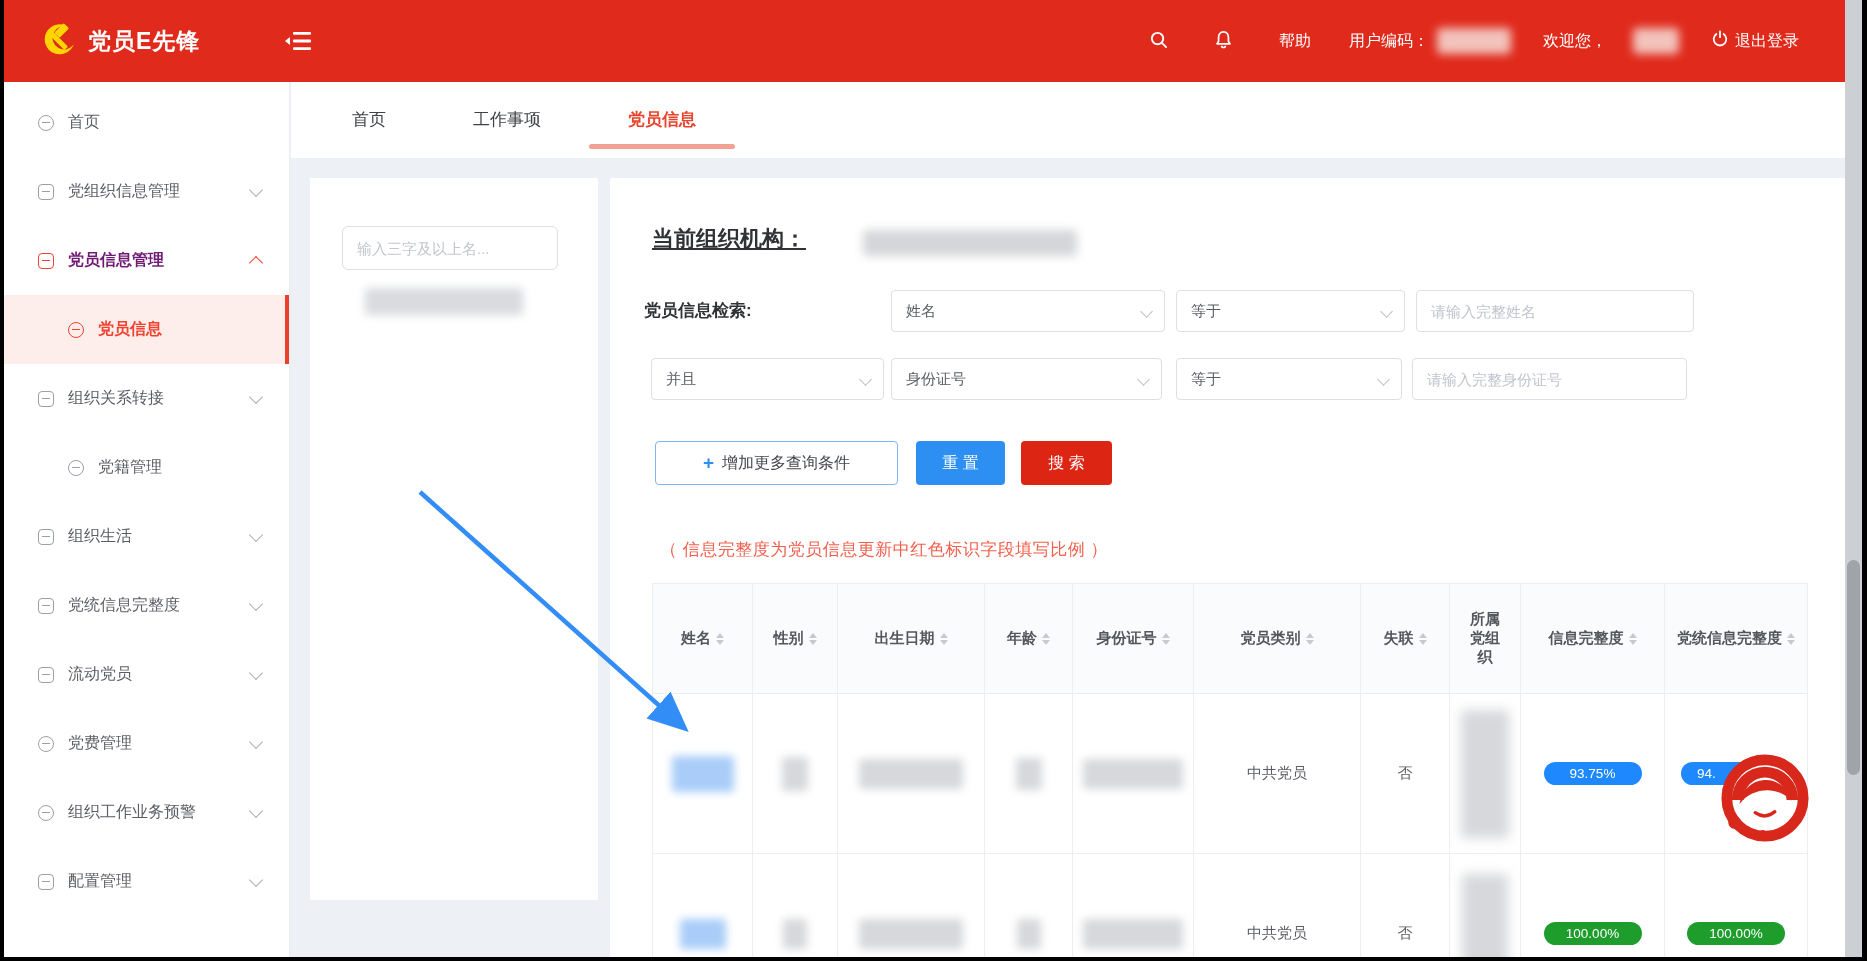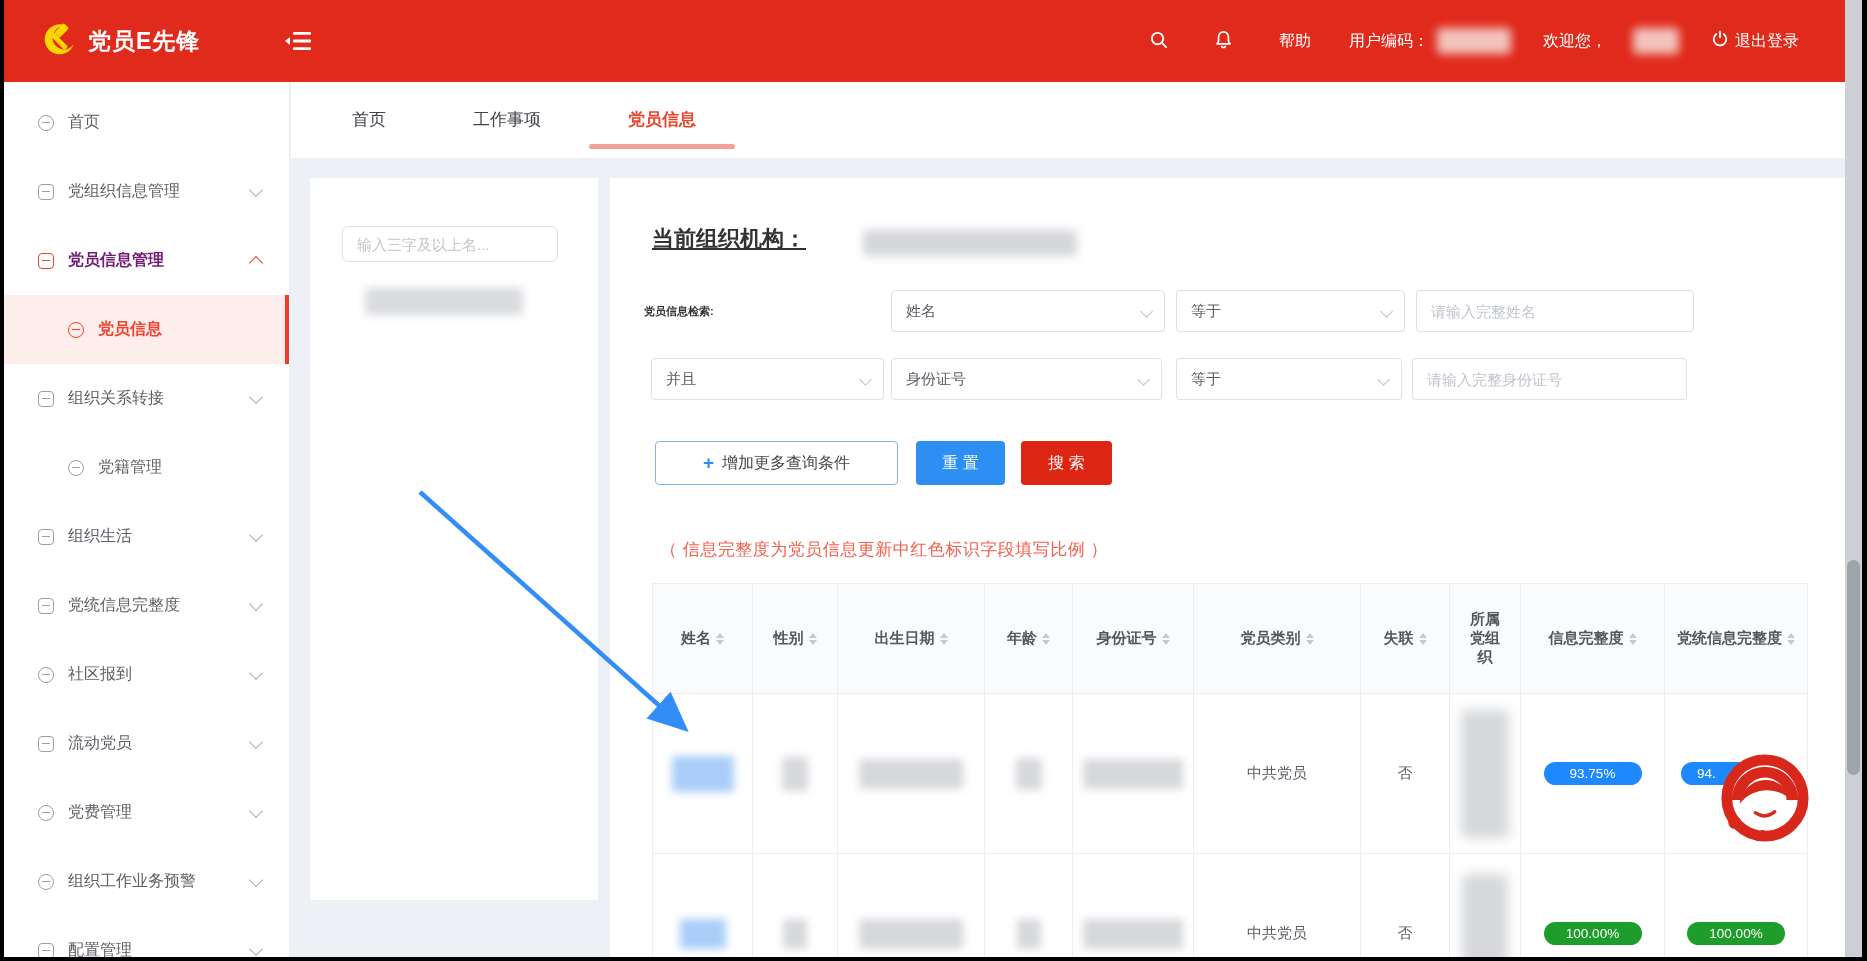--- a/index.html
+++ b/index.html
@@ -38,30 +38,30 @@
 
   
   .tabbar{position:absolute;left:287px;top:82px;right:0;height:76px;background:#fff;z-index:1;}
   .tab{position:absolute;top:0;height:76px;line-height:76px;text-align:center;font-size:17px;color:#3f4247;cursor:pointer;}
   .tab.t1{left:38px;width:80px;}.tab.t2{left:160px;width:112px;}.tab.t3{left:298px;width:146px;}
   .tab.active{color:#e8432d;font-weight:bold;}
   .tab.active .underline{position:absolute;left:0;right:0;bottom:9px;height:5px;border-radius:3px;background:#f2a195;}
 
   
   .tree-card{position:absolute;left:306px;top:178px;width:288px;height:722px;background:#fff;z-index:1;}
-  .tree-search{position:absolute;left:32px;top:48px;width:216px;height:36px;border:1px solid #dcdfe3;border-radius:6px;
+  .tree-search{position:absolute;left:32px;top:48px;width:216px;height:44px;border:1px solid #dcdfe3;border-radius:6px;
                box-sizing:border-box;font-size:15px;padding:0 14px;color:#606266;outline:none;font-family:inherit;}
   .tree-search::placeholder{color:#c2c6cc;}
   .tree-blur{position:absolute;left:55px;top:110px;width:158px;height:27px;background:#d9dbde;border-radius:3px;filter:blur(4px);}
 
   
   .content-card{position:absolute;left:606px;top:178px;width:1235px;height:779px;background:#fff;overflow:hidden;z-index:1;}
   .org-title{position:absolute;left:42px;top:46px;font-size:22px;font-weight:bold;color:#303236;text-decoration:underline;}
   .org-blur{position:absolute;left:253px;top:52px;width:214px;height:26px;background:#d4d6d9;border-radius:3px;filter:blur(5px);}
-  .filter-label{position:absolute;left:34px;top:112px;height:42px;line-height:42px;font-size:11px;font-weight:bold;color:#303236;}
+  .filter-label{position:absolute;left:34px;top:112px;height:42px;line-height:42px;font-size:17px;font-weight:bold;color:#303236;}
   .sel{position:absolute;height:42px;border:1px solid #dcdfe3;border-radius:4px;box-sizing:border-box;background:#fff;
        font-size:15px;color:#5a5e64;line-height:40px;padding:0 30px 0 14px;cursor:pointer;}
   .sel::after{content:"";position:absolute;right:13px;top:16px;width:8px;height:8px;border-right:1.6px solid #b9bec5;border-bottom:1.6px solid #b9bec5;transform:rotate(45deg);}
   .txt{position:absolute;height:42px;border:1px solid #dcdfe3;border-radius:4px;box-sizing:border-box;
        font-size:15px;color:#5a5e64;padding:0 14px;outline:none;font-family:inherit;}
   .txt::placeholder{color:#c0c4cc;}
   .r1{top:112px;}.r2{top:180px;}
   .btn{position:absolute;top:263px;height:44px;border-radius:4px;box-sizing:border-box;font-size:16px;
        display:flex;align-items:center;justify-content:center;cursor:pointer;}
   .btn-add{left:45px;width:243px;background:#fff;border:1px solid #7fb5f2;color:#45484d;gap:8px;}
@@ -179,25 +179,20 @@
         <span>党籍管理</span>
       </div>
       <div class="side-item">
         <span class="si-icon"></span>
         <span>组织生活</span>
         <span class="chev down"></span>
       </div>
       <div class="side-item">
         <span class="si-icon"></span>
         <span>党统信息完整度</span>
-        <span class="chev down"></span>
-      </div>
-      <div class="side-item">
-        <span class="si-icon round"></span>
-        <span>社区报到</span>
         <span class="chev down"></span>
       </div>
       <div class="side-item">
         <span class="si-icon"></span>
         <span>流动党员</span>
         <span class="chev down"></span>
       </div>
       <div class="side-item">
         <span class="si-icon round"></span>
         <span>党费管理</span>

